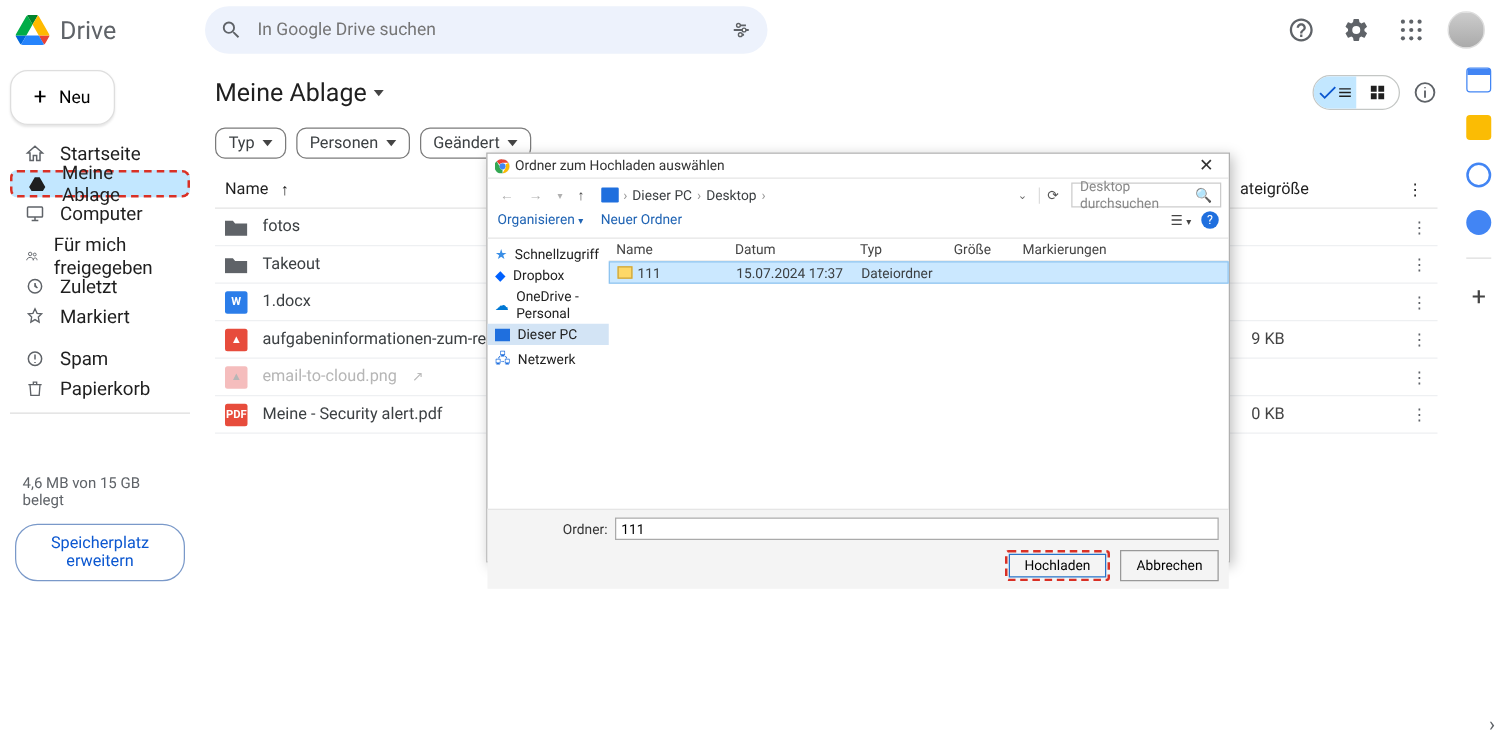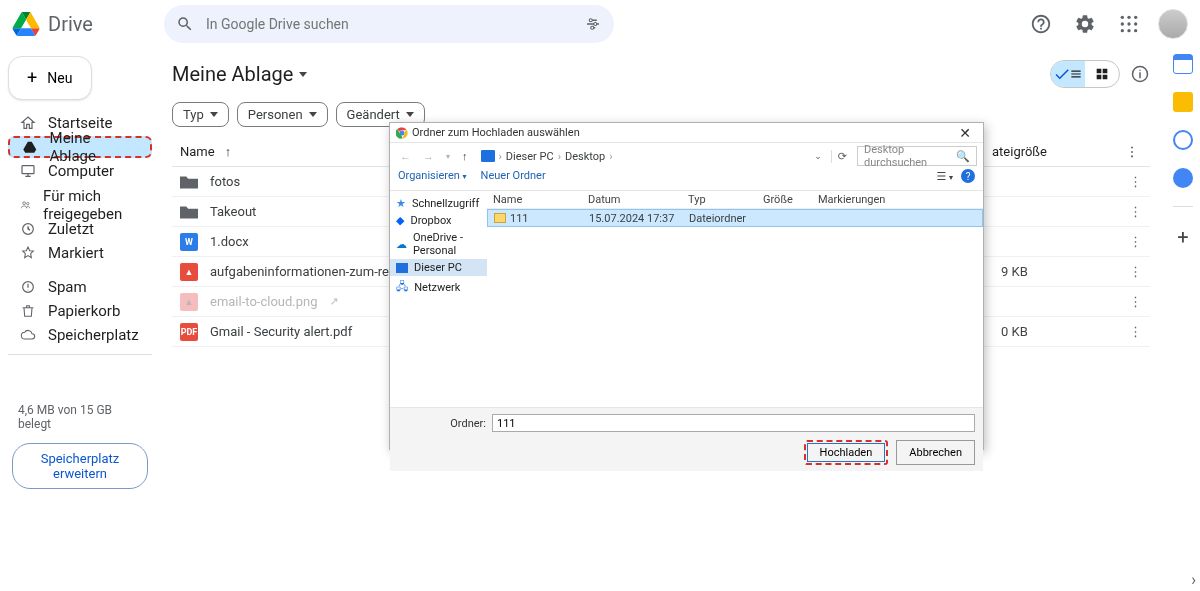--- a/index.html
+++ b/index.html
@@ -219,26 +219,20 @@
           <path stroke="#5f6368" stroke-width="1.8" d="M12 7v6M12 16v1"></path>
         </svg>
         <span>Spam</span>
       </div>
     <div class="nav-item">
         <svg class="icon-grey" width="16" height="16" viewBox="0 0 24 24">
           <path d="M6 7h12l-1 13H7zM4 7h16M10 4h4v3h-4z" fill="none" stroke="#5f6368" stroke-width="1.6"></path>
         </svg>
         <span>Papierkorb</span>
       </div>
-    <div class="nav-item">
-        <svg class="icon-grey" width="16" height="16" viewBox="0 0 24 24">
-          <path d="M7 18a5 5 0 010-10 6 6 0 0111 2 4 4 0 010 8z" fill="none" stroke="#5f6368" stroke-width="1.6"></path>
-        </svg>
-        <span>Speicherplatz</span>
-      </div>
     <div class="nav-divider"></div>
     <div class="storage-text">4,6 MB von 15 GB belegt</div>
     <button class="storage-btn">Speicherplatz erweitern</button>
   </div>
 
   <div class="main">
     <div class="main-head">
       <div class="main-title">
         <span>Meine Ablage</span>
         <span class="caret-down"></span>
@@ -327,21 +321,21 @@
           <span class="file-ico img-ico faded">▲</span>
           <span>email-to-cloud.png</span>
           <span style="color:#bbb;font-size:11px;">↗</span>
         </div>
         <div class="fsize"></div>
         <span class="more">⋮</span>
       </div>
     <div class="row">
         <div class="fname">
           <span class="file-ico pdf">PDF</span>
-          <span>Gmail - Security alert.pdf</span>
+          <span>Meine - Security alert.pdf</span>
         </div>
         <div class="fsize">0 KB</div>
         <span class="more">⋮</span>
       </div>
   </div>
 
   <div class="rail">
     <span class="rail-ico" style="background:linear-gradient(#4285f4 30%,#fff 30%);border:1px solid #4285f4;"></span>
     <span class="rail-ico" style="background:#fbbc04;border-radius:3px;"></span>
     <span class="rail-ico" style="border:2px solid #4285f4;border-radius:50%;"></span>

